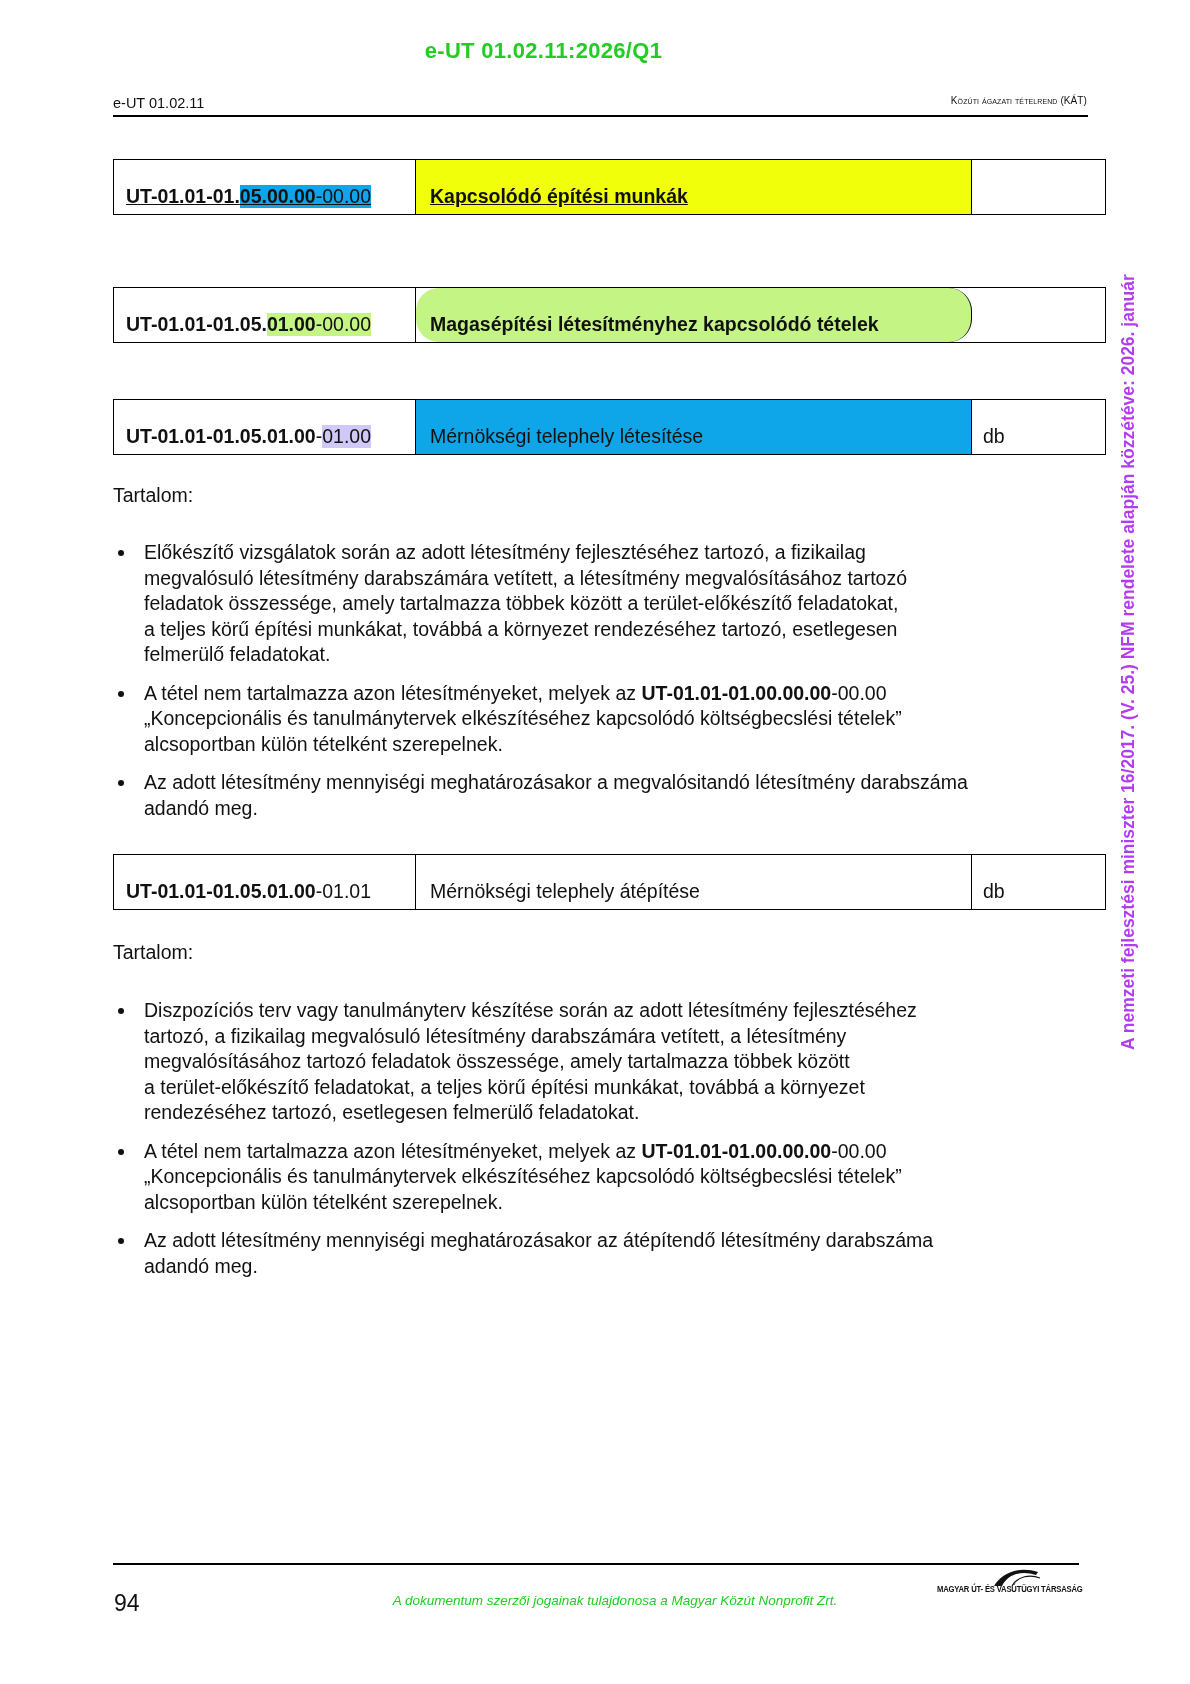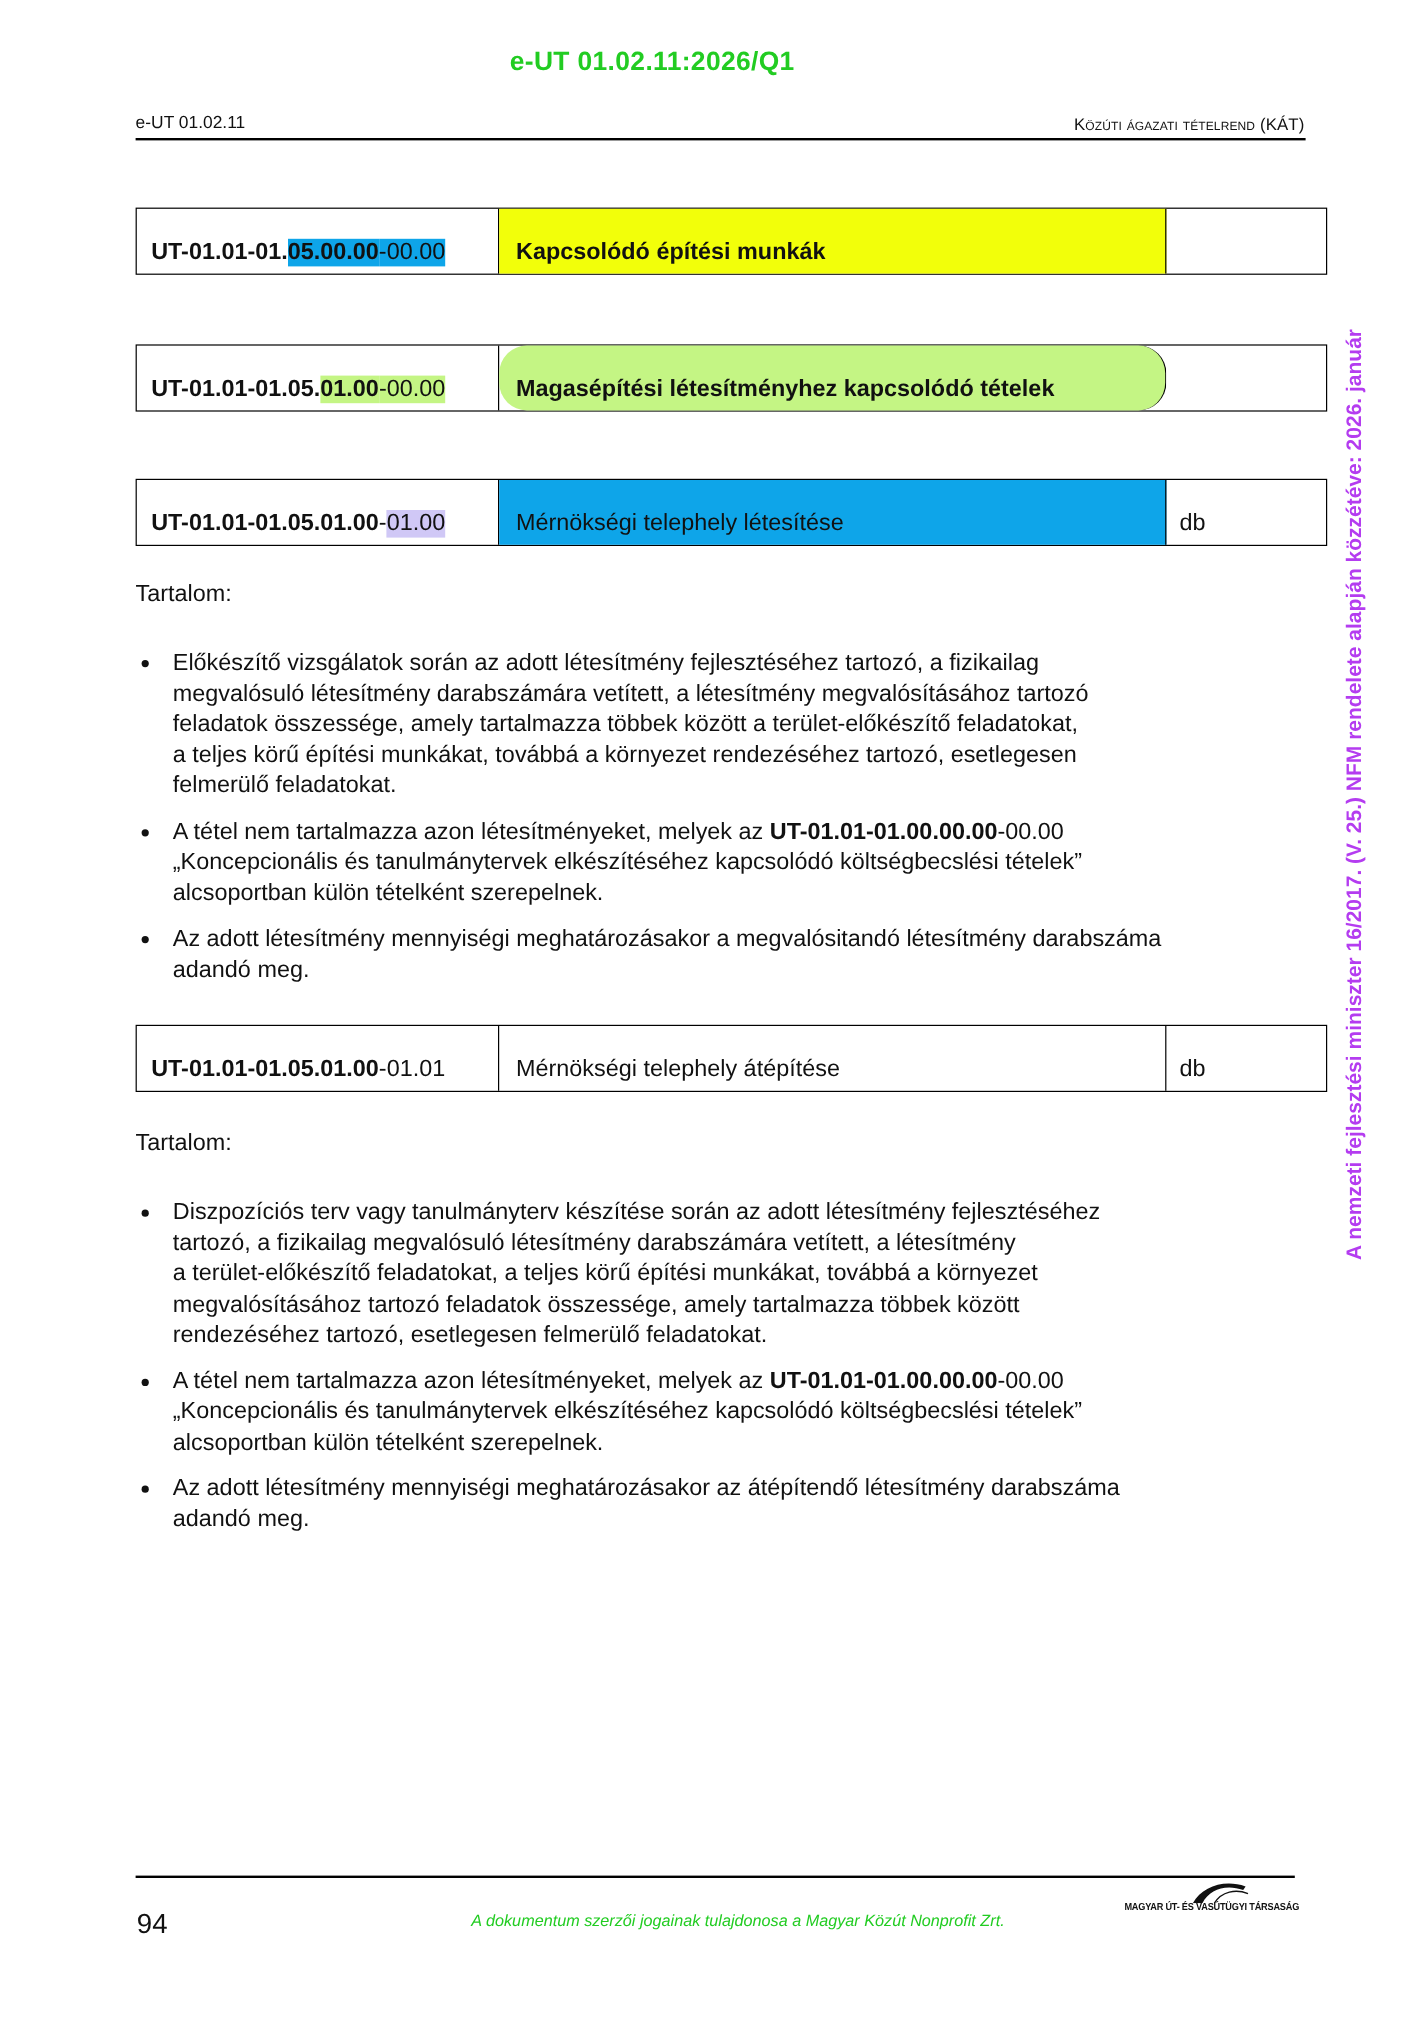--- a/index.html
+++ b/index.html
@@ -2,21 +2,21 @@
 <html><head>
 <meta charset="utf-8">
 <style>
   html, body { margin: 0; padding: 0; background: #ffffff; }
   body { width: 1190px; height: 1684px; position: relative; overflow: hidden;
          font-family: "Liberation Sans", sans-serif; color: #111; }
   .abs { position: absolute; }
   .doc-id { left: 0; width: 1087px; top: 38px; text-align: center; font-size: 22px; font-weight: bold;
             color: #22cc22; letter-spacing: 0.3px; }
   .hdr-left { left: 113px; top: 95px; font-size: 14.5px; }
-  .hdr-right { right: 103px; top: 95px; font-size: 14px; font-variant: small-caps; letter-spacing: 0.1px; }
+  .hdr-right { right: 103px; top: 95px; font-size: 10px; font-variant: small-caps; letter-spacing: 0.1px; }
   .hdr-line { left: 113px; top: 115px; width: 975px; height: 1.5px; background: #000; }
 
   .item-box { left: 113px; width: 993px; height: 56px; border: 1.5px solid #000; box-sizing: border-box;
               display: flex; }
   .item-box .code { width: 302px; border-right: 1.5px solid #000; box-sizing: border-box; display: flex;
                     align-items: flex-end; padding: 0 0 6px 12px; font-size: 19.5px; white-space: nowrap; }
   .item-box .title { width: 556px; border-right: 1.5px solid #000; box-sizing: border-box; display: flex;
                      align-items: flex-end; padding: 0 0 6px 14px; font-size: 19.5px; white-space: nowrap; }
   .item-box .unit { flex: 1; display: flex; align-items: flex-end; padding: 0 0 6px 11px; font-size: 19.5px; }
   .b { font-weight: bold; }
@@ -43,21 +43,21 @@
   .logo .logo-text { position: absolute; left: 0; top: 18px; font-size: 8.5px; font-weight: bold; letter-spacing: -0.2px; white-space: nowrap; transform: scaleX(0.9); transform-origin: 0 0; }
 </style>
 </head>
 <body>
 
 <div class="abs doc-id">e-UT 01.02.11:2026/Q1</div>
 <div class="abs hdr-left">e-UT 01.02.11</div>
 <div class="abs hdr-right">Közúti ágazati tételrend (KÁT)</div>
 <div class="abs hdr-line"></div>
 
-<div class="abs item-box" style="top:173px;">
+<div class="abs item-box" style="top:159px;text-decoration:underline;">
   <div class="code">
     <span class="b">UT-01.01-01.</span>
       <span class="b hl-yellow">05.00.00</span>
       <span class="hl-yellow">-00.00</span>
   </div>
   <div class="title bg-yellow b">Kapcsolódó építési munkák</div>
   <div class="unit"></div>
 </div>
 
 <div class="abs item-box" style="top:287px;">
@@ -111,22 +111,22 @@
   <div class="title">Mérnökségi telephely átépítése</div>
   <div class="unit">db</div>
 </div>
 
 <div class="abs tartalom" style="top:941px;">Tartalom:</div>
 <ul class="abs bullets" style="top:980px;margin-top:18px;">
   <li>
     <span class="dot"></span>
     <div>Diszpozíciós terv vagy tanulmányterv készítése során az adott létesítmény fejlesztéséhez</div>
     <div>tartozó, a fizikailag megvalósuló létesítmény darabszámára vetített, a létesítmény</div>
+    <div>megvalósításához tartozó feladatok összessége, amely tartalmazza többek között</div>
     <div>a terület-előkészítő feladatokat, a teljes körű építési munkákat, továbbá a környezet</div>
-    <div>megvalósításához tartozó feladatok összessége, amely tartalmazza többek között</div>
     <div>rendezéséhez tartozó, esetlegesen felmerülő feladatokat.</div>
   </li>
   <li>
     <span class="dot"></span>
     <div><span>A tétel nem tartalmazza azon létesítményeket, melyek az </span><span class="b">UT-01.01-01.00.00.00</span><span>-00.00</span></div>
     <div>„Koncepcionális és tanulmánytervek elkészítéséhez kapcsolódó költségbecslési tételek”</div>
     <div>alcsoportban külön tételként szerepelnek.</div>
   </li>
   <li>
     <span class="dot"></span>

